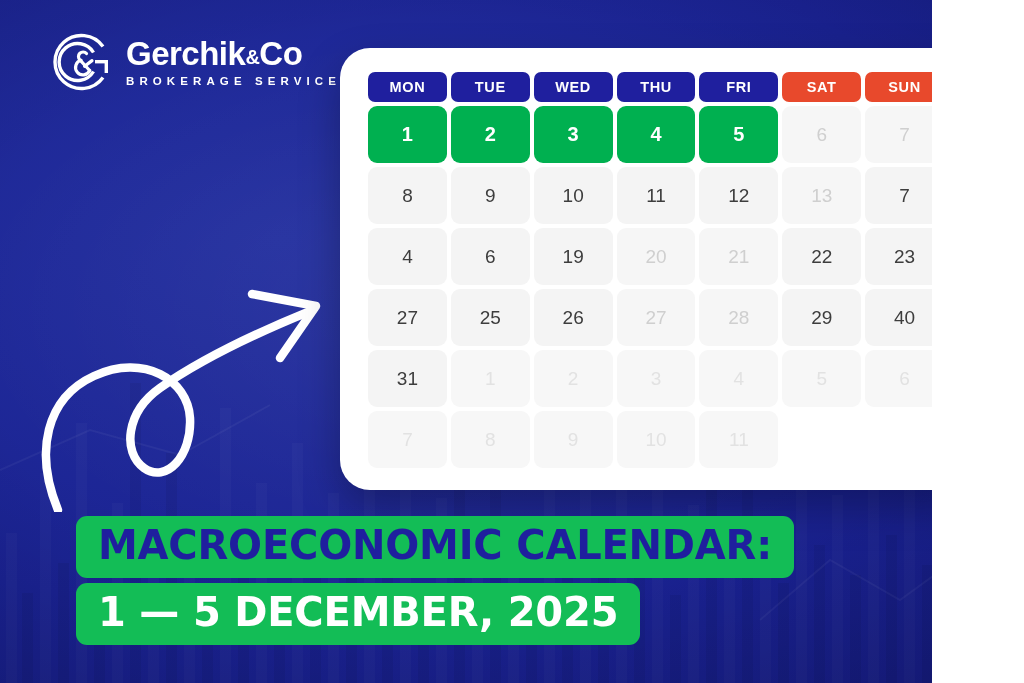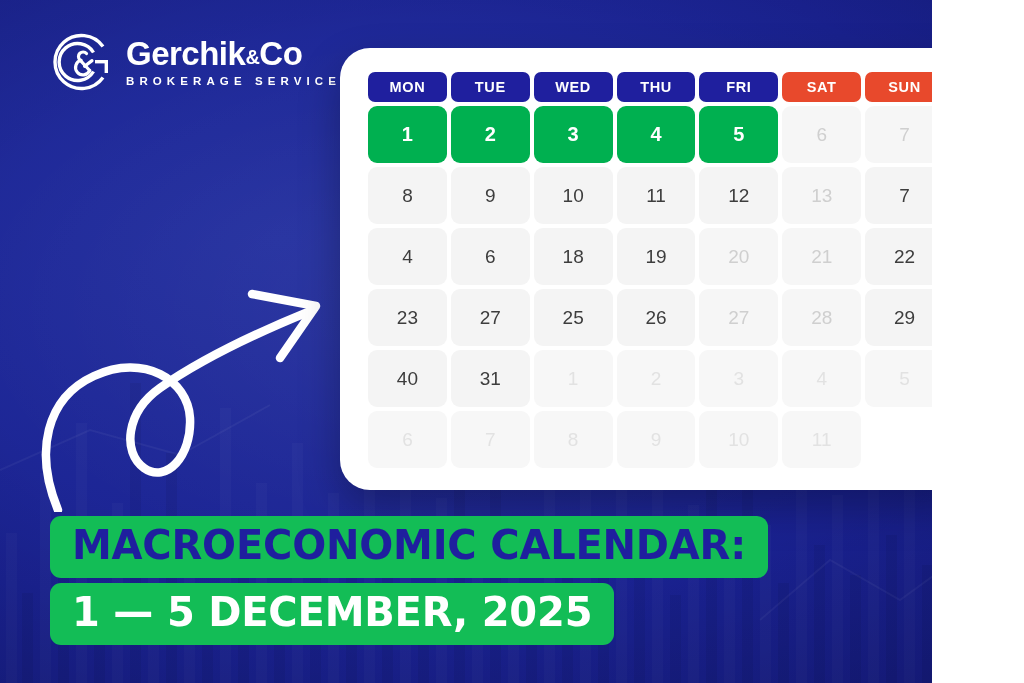--- a/index.html
+++ b/index.html
@@ -110,21 +110,21 @@
   .day.muted  { color: #cfcfcf; background: #f6f6f6; }
   .day.faint  { color: #e2e2e2; background: #f7f7f7; }
   .day.highlight {
     background: #00b050;
     color: #ffffff;
     font-weight: 700;
     font-size: 20px;
   }
 
   
-  .banner { position: absolute; left: 50px; bottom: 38px; margin-top: 16px; }
+  .banner { position: absolute; left: 76px; bottom: 38px; margin-top: 16px; }
   .banner-row {
     display: inline-flex;
     align-items: center;
     background: #13bd56;
     border-radius: 11px;
     padding: 9px 22px 13px 22px;
   }
   .banner-row.line1 { margin-bottom: 5px; }
   .banner-line {
     font-family: "DejaVu Sans", sans-serif;
@@ -263,21 +263,20 @@
         <div class="day muted">7</div>
         <div class="day">8</div>
         <div class="day">9</div>
         <div class="day">10</div>
         <div class="day">11</div>
         <div class="day">12</div>
         <div class="day muted">13</div>
         <div class="day">7</div>
         <div class="day">4</div>
         <div class="day">6</div>
-        <div class="day">18</div>
         <div class="day">19</div>
         <div class="day muted">20</div>
         <div class="day muted">21</div>
         <div class="day">22</div>
         <div class="day">23</div>
         <div class="day">27</div>
         <div class="day">25</div>
         <div class="day">26</div>
         <div class="day muted">27</div>
         <div class="day muted">28</div>

